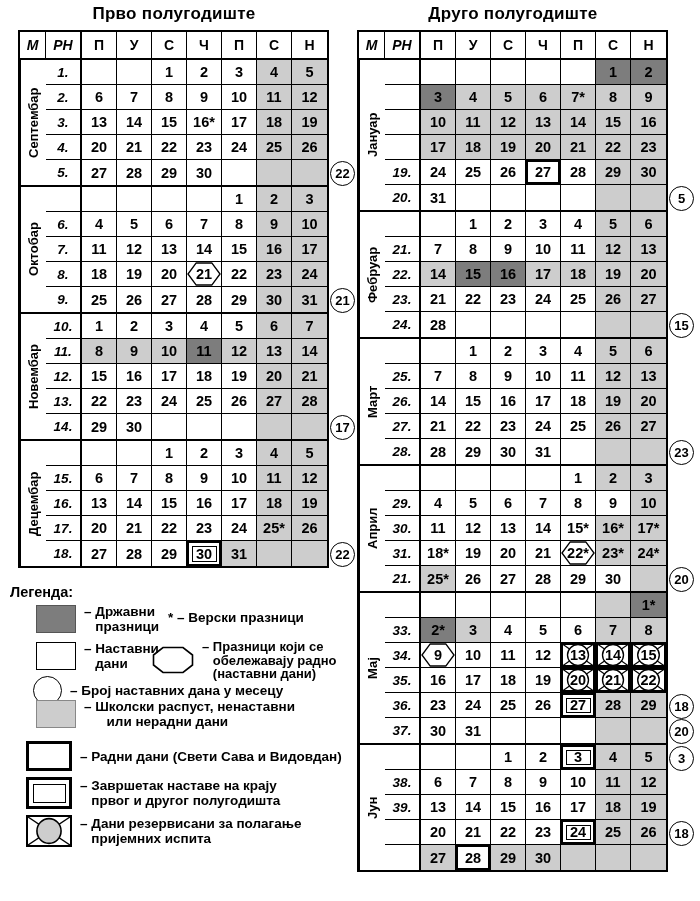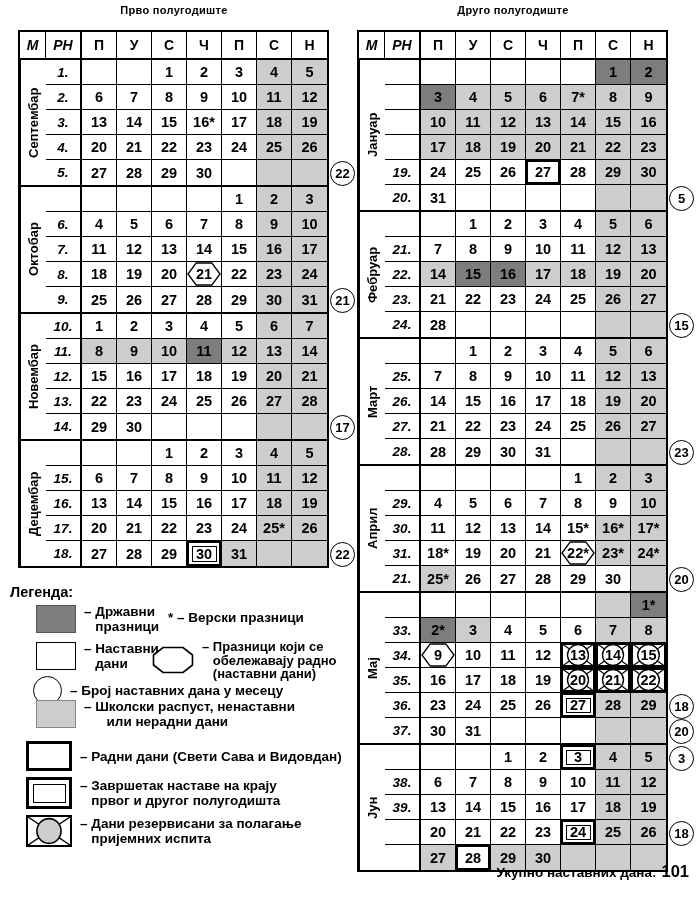--- a/index.html
+++ b/index.html
@@ -3,21 +3,21 @@
 <meta charset="utf-8">
 <style>
   html,body{margin:0;padding:0;background:#fff;}
   .page{position:relative;width:700px;height:901px;background:#fff;overflow:hidden;
         font-family:"Liberation Sans",sans-serif;color:#000;
         --dg:#7d7d7d;--lg:#cdcdcd;}
   .sem{position:absolute;top:30px;}
   #sem0{left:18px}
   #sem1{left:357px}
   .sem-title{position:absolute;top:-26px;left:0;width:312px;text-align:center;
-             font-weight:bold;font-size:11px;letter-spacing:.3px;}
+             font-weight:bold;font-size:17px;letter-spacing:.3px;}
   .cal{border:2.5px solid #000;border-bottom:none;width:max-content;background:#fff;}
   .hrow{display:grid;grid-template-columns:26px 36px repeat(7,35px);height:26px;
         border-bottom:2.5px solid #000;}
   .hc{display:flex;align-items:center;justify-content:center;font-weight:bold;
       font-size:14px;border-right:1px solid #000;}
   .hc.it{font-style:italic}
   .hc.thick{border-right:2.5px solid #000}
   .hc:last-child{border-right:none}
   .month{position:relative;display:grid;grid-template-columns:26px 36px repeat(7,35px);
          border-bottom:2.5px solid #000;}
@@ -1319,21 +1319,20 @@
           <div class="cell c-g lastrow" style="grid-area: 5 / 8;">
             <span class="n"></span>
           </div>
           <div class="cell c-g lastcol lastrow" style="grid-area: 5 / 9;">
             <span class="n"></span>
           </div>
           <div class="count" style="top: 1px;">3</div>
           <div class="count" style="top: 76px;">18</div>
         </div>
       </div>
-    <div class="total"><span>Укупно наставних дана:</span><span class="num">101</span></div>
   </div>
 
   <div class="leg-title">Легенда:</div>
 
   <div class="li" style="left:36px;top:604px">
     <div class="sw sw-dark"></div>
     <span class="lbl">– Државни
    празници</span>
   </div>
 

